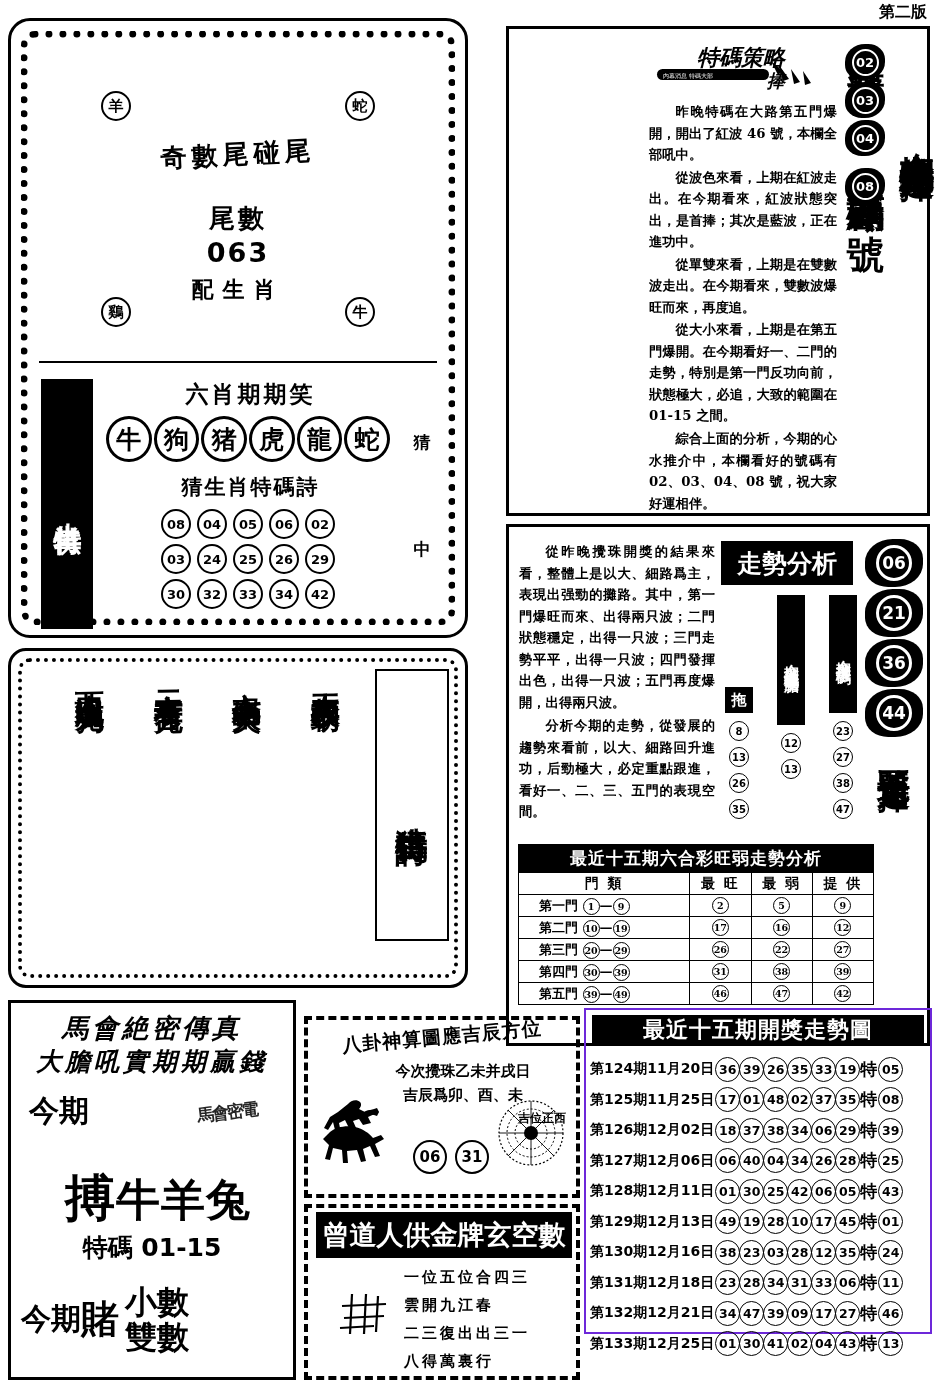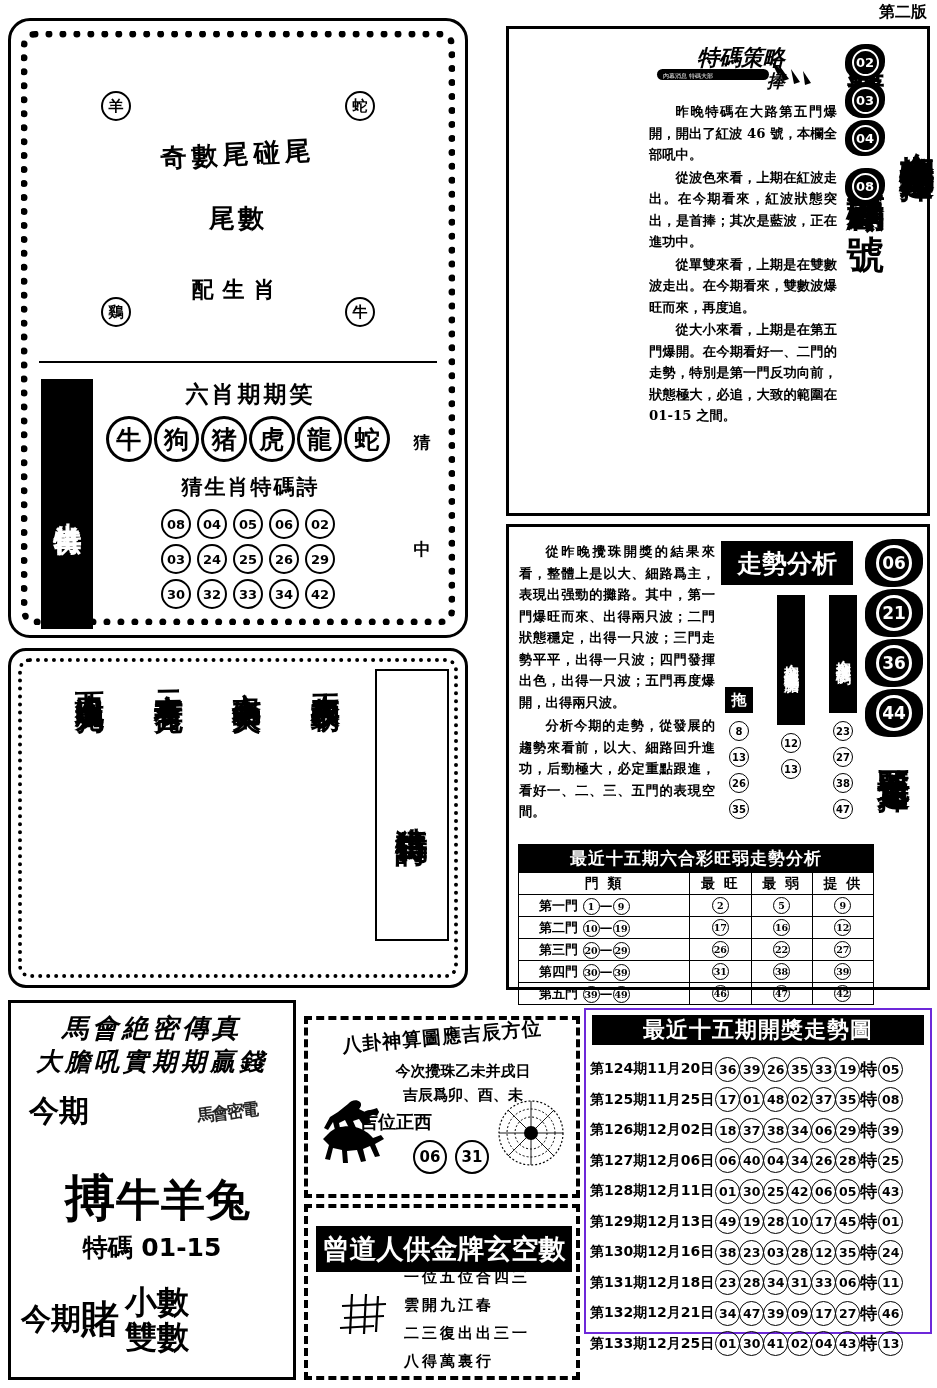--- a/index.html
+++ b/index.html
@@ -150,34 +150,34 @@
     position: absolute; left: 304px; top: 1016px; width: 276px; height: 182px;
     border: 4px dashed #000;
   }
   #bagua-title { position: absolute; left: 4px; right: 4px; top: 4px; text-align: center;
     font-size: 19px; font-weight: bold; font-family: "DejaVu Serif", serif;
     transform: rotate(-5deg); letter-spacing: 1px; }
   #bagua-l1 { position: absolute; left: 52px; right: 10px; top: 42px; text-align: center;
     font-size: 15px; font-weight: bold; font-family: "DejaVu Serif", serif; }
   #bagua-l2 { position: absolute; left: 52px; right: 10px; top: 66px; text-align: center;
     font-size: 15px; font-weight: bold; font-family: "DejaVu Serif", serif; }
-  #bagua-l3 { position: absolute; left: 52px; right: 10px; top: 90px; text-align: left;
-    font-size: 18px; font-weight: bold; font-family: "DejaVu Serif", serif; }
+  #bagua-l3 { position: absolute; left: 52px; right: 10px; top: 90px; text-align: right;
+    font-size: 12px; font-weight: bold; font-family: "DejaVu Serif", serif; }
   #bagua-nums { position: absolute; left: 105px; top: 120px; display: flex; gap: 8px; }
   #bagua-nums .num { border-width: 2.5px; }
   .horse-fig { position: absolute; left: 10px; top: 74px; width: 78px; height: 72px; }
   .compass { position: absolute; right: 8px; top: 78px; width: 74px; height: 70px; }
 
   
   #gold-panel {
     position: absolute; left: 304px; top: 1204px; width: 276px; height: 176px;
     border: 4px dashed #000;
   }
   #gold-banner {
-    position: absolute; left: 8px; right: 4px; top: 18px; height: 46px;
+    position: absolute; left: 8px; right: 4px; top: 4px; height: 46px;
     background: #000; color: #fff;
     display: flex; align-items: center; justify-content: center;
     font-size: 27px; font-weight: bold; letter-spacing: 0px;
     font-family: "DejaVu Serif", serif;
   }
   .gold-lines { position: absolute; left: 96px; right: 8px; top: 60px; }
   .gold-lines div { font-size: 15px; font-weight: bold; text-align: left;
     margin-bottom: 9px; letter-spacing: 3px; font-family: "DejaVu Serif", serif; }
   #gold-scribble { position: absolute; left: 28px; top: 82px; width: 58px; height: 48px; }
 
@@ -209,21 +209,21 @@
     border-radius: 50%; display: flex; align-items: center; justify-content: center;
     font-size: 13px; font-weight: bold; }
   #tr-headline {
     position: absolute; left: 386px; top: 96px; width: 40px;
     font-size: 35px; font-weight: bold; line-height: 1.0;
     text-align: center; font-family: "DejaVu Serif", serif;
   }
 
   
   #trend-panel {
-    position: absolute; left: 506px; top: 524px; width: 424px; height: 466px;
+    position: absolute; left: 506px; top: 524px; width: 424px; height: 522px;
     border: 3px solid #000;
   }
   #trend-body {
     position: absolute; left: 10px; top: 14px; width: 196px;
     font-size: 13.3px; line-height: 1.62; text-align: justify;
     font-family: "DejaVu Serif", serif; font-weight: bold;
   }
   #trend-body p { text-indent: 2em; margin-bottom: 2px; }
   #trend-banner {
     position: absolute; left: 212px; top: 14px; width: 132px; height: 44px;
@@ -304,20 +304,21 @@
 
   <div id="tl-panel">
     <div id="tl-inner"></div>
     <div id="tl-zodiac-area">
       <div class="z-chip" id="z-tl">羊</div>
       <div class="z-chip" id="z-tr">蛇</div>
       <div class="z-chip" id="z-bl">鷄</div>
       <div class="z-chip" id="z-br">牛</div>
       <div id="tl-head">奇數尾碰尾</div>
       <div id="tl-line1">尾數</div>
+      <div id="tl-line2">063</div>
       <div id="tl-line3">配生肖</div>
     </div>
     <div id="tl-divider"></div>
 
     <div id="sx-label">
       <span class="vtext">生肖特供</span>
     </div>
     <div id="sx-title">六肖期期笑</div>
     <div id="sx-zodiacs">
       <div class="sx-z">牛</div>
@@ -449,20 +450,21 @@
           <path d="M122 20 l12 10 -5 4 z"></path>
       </g>
       <text x="118" y="46" font-family="DejaVu Serif, serif" font-size="18" font-weight="bold" font-style="italic" fill="#000">捧</text>
     </svg>
 
     <div id="tr-body">
       <p>昨晚特碼在大路第五門爆開，開出了紅波 46 號，本欄全部吼中。</p>
       <p>從波色來看，上期在紅波走出。在今期看來，紅波狀態突出，是首捧；其次是藍波，正在進功中。</p>
       <p>從單雙來看，上期是在雙數波走出。在今期看來，雙數波爆旺而來，再度追。</p>
       <p>從大小來看，上期是在第五門爆開。在今期看好一、二門的走勢，特別是第一門反功向前，狀態極大，必追，大致的範圍在 01-15 之間。</p>
+      <p>綜合上面的分析，今期的心水推介中，本欄看好的號碼有 02、03、04、08 號，祝大家好運相伴。</p>
     </div>
 
     <div id="jx-col">
       <span class="jx-char vtext">精選</span>
       <span class="badge">
           <i>02</i>
         </span>
       <span class="badge">
           <i>03</i>
         </span>

